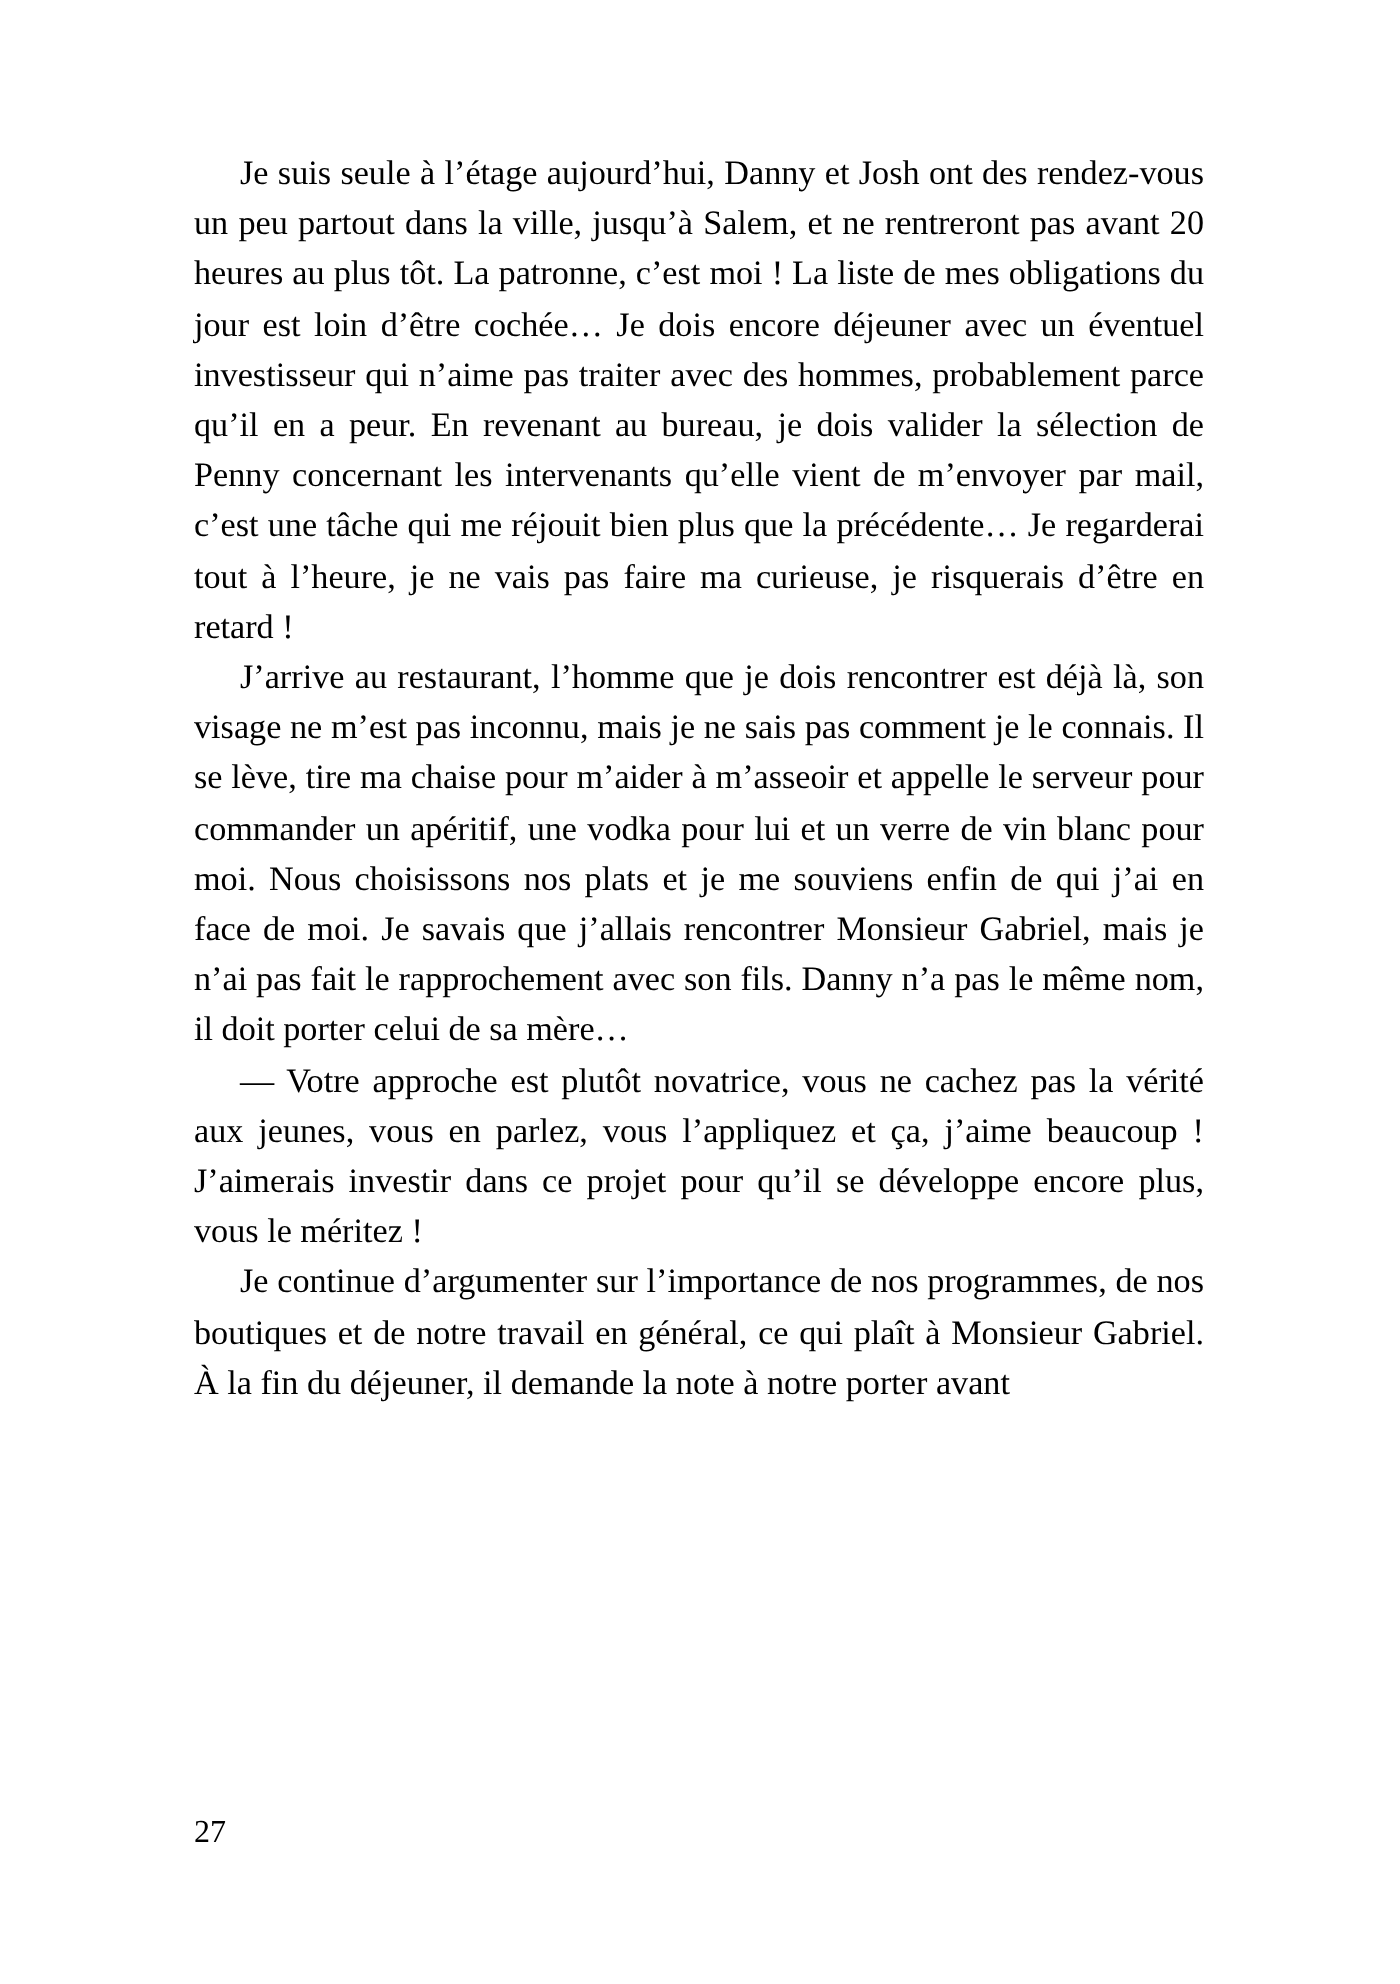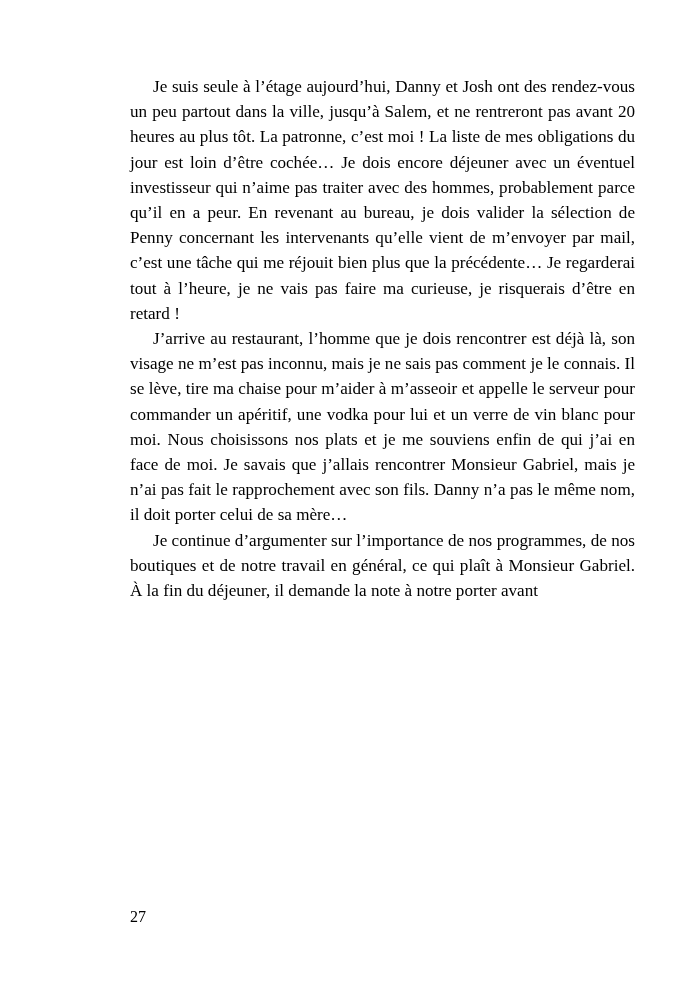--- a/index.html
+++ b/index.html
@@ -7,21 +7,20 @@
     padding: 0;
     background: #ffffff;
   }
   .page {
     position: relative;
     width: 656px;
     height: 992px;
     background: #ffffff;
     overflow: hidden;
     box-sizing: border-box;
-    margin-left: 33px;
   }
   .text-block {
     position: absolute;
     left: 97px;
     top: 74px;
     width: 505px;
   }
   .para {
     margin: 0;
     font-family: "Liberation Serif", "DejaVu Serif", serif;
@@ -45,18 +44,19 @@
   }
 </style>
 </head>
 <body>
 
 <div class="page">
 
   <div class="text-block">
     <p class="para">Je suis seule à l’étage aujourd’hui, Danny et Josh ont des rendez-vous un peu partout dans la ville, jusqu’à Salem, et ne rentreront pas avant 20 heures au plus tôt. La patronne, c’est moi ! La liste de mes obligations du jour est loin d’être cochée… Je dois encore déjeuner avec un éventuel investisseur qui n’aime pas traiter avec des hommes, probablement parce qu’il en a peur. En revenant au bureau, je dois valider la sélection de Penny concernant les intervenants qu’elle vient de m’envoyer par mail, c’est une tâche qui me réjouit bien plus que la précédente… Je regarderai tout à l’heure, je ne vais pas faire ma curieuse, je risquerais d’être en retard !</p>
     <p class="para">J’arrive au restaurant, l’homme que je dois rencontrer est déjà là, son visage ne m’est pas inconnu, mais je ne sais pas comment je le connais. Il se lève, tire ma chaise pour m’aider à m’asseoir et appelle le serveur pour commander un apéritif, une vodka pour lui et un verre de vin blanc pour moi. Nous choisissons nos plats et je me souviens enfin de qui j’ai en face de moi. Je savais que j’allais rencontrer Monsieur Gabriel, mais je n’ai pas fait le rapprochement avec son fils. Danny n’a pas le même nom, il doit porter celui de sa mère…</p>
+    <p class="para">— Votre approche est plutôt novatrice, vous ne cachez pas la vérité aux jeunes, vous en parlez, vous l’appliquez et ça, j’aime beaucoup ! J’aimerais investir dans ce projet pour qu’il se développe encore plus, vous le méritez !</p>
     <p class="para">Je continue d’argumenter sur l’importance de nos programmes, de nos boutiques et de notre travail en général, ce qui plaît à Monsieur Gabriel. À la fin du déjeuner, il demande la note à notre porter avant</p>
   </div>
 
   <div class="page-number">27</div>
 
 </div>
 
 </body></html>

